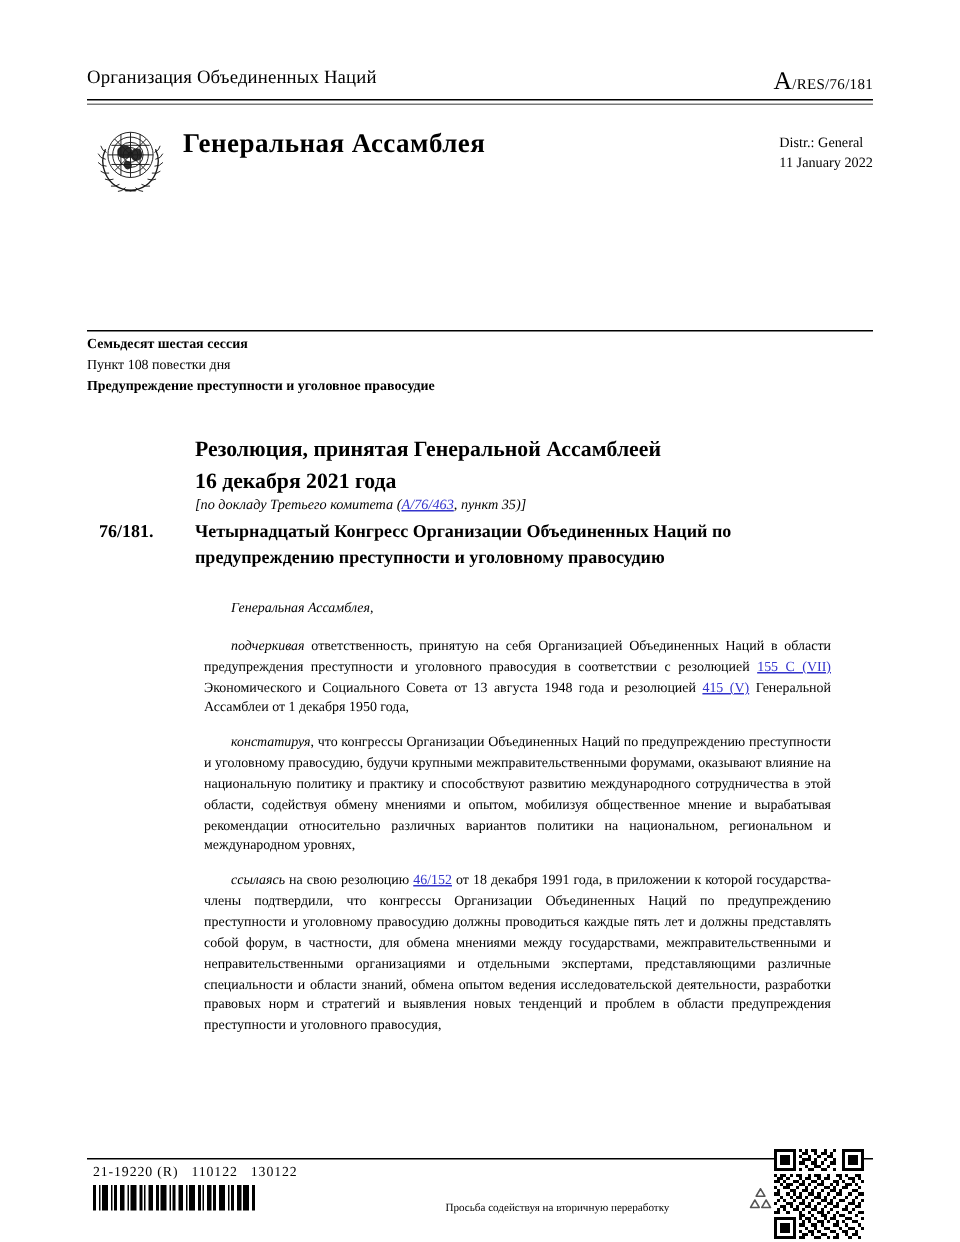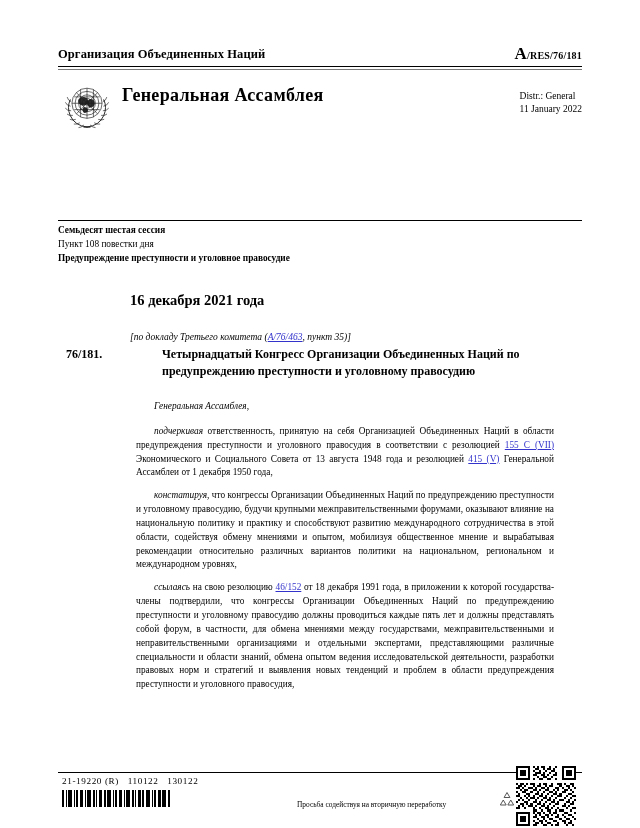--- a/index.html
+++ b/index.html
@@ -12,23 +12,22 @@
     color: #000000;
     position: relative;
     overflow: hidden;
   }
 
   .page { position: relative; width: 640px; height: 828px; }
 
   
   .masthead { position: absolute; left: 58px; top: 44px; width: 524px; }
   .mast-top {
-    display: flex; align-items: center; justify-content: space-between;
+    display: flex; align-items: flex-start; justify-content: space-between;
     padding-bottom: 2px;
-    font-weight: bold;
   }
   .org-name { font-size: 12.5px; letter-spacing: .1px; }
   .doc-symbol { font-size: 10px; letter-spacing: .2px; white-space: nowrap; }
   .doc-symbol .big-a { font-size: 17px; }
   .mast-rule { border-top: 1.3px solid #000; width: 100%; height: 0; }
   .mast-rule.thin { border-top: .8px solid #7a7a7a; margin-top: 1.5px; }
 
   .mast-body { display: flex; align-items: flex-start; margin-top: 6px; }
   .emblem { width: 58px; height: 58px; flex: 0 0 58px; margin-right: 6px; }
   .ga-title {
@@ -55,21 +54,21 @@
     position: absolute; left: 130px; top: 332px; width: 440px;
     font-size: 9.5px; font-style: italic;
   }
   .lnk { color: #3333cc; text-decoration: underline; }
 
   .res-num-row {
     position: absolute; left: 66px; top: 346px; width: 510px;
     display: flex; font-size: 12px; font-weight: bold; line-height: 1.45;
   }
   .res-num { width: 64px; flex: 0 0 64px; }
-  .res-title { flex: 1 1 auto; margin-left: 32px; }
+  .res-title { flex: 1 1 auto; }
 
   
   .body-text {
     position: absolute; left: 136px; top: 400px; width: 418px;
     font-size: 9.3px; line-height: 1.49; text-align: justify;
   }
   .body-text p { margin: 0 0 9px 0; text-indent: 18px; }
   .body-text p.ital-lead { font-style: italic; text-indent: 18px; margin-bottom: 11px; }
   .body-text em { font-style: italic; }
 
@@ -162,20 +161,21 @@
   </div>
 
   <div class="session-rule"></div>
   <div class="session">
     <div class="b">Семьдесят шестая сессия</div>
     <div>Пункт 108 повестки дня</div>
     <div class="b">Предупреждение преступности и уголовное правосудие</div>
   </div>
 
   <div class="res-head">
+    <div>Резолюция, принятая Генеральной Ассамблеей</div>
     <div>16 декабря 2021 года</div>
   </div>
 
   <div class="res-source">
     <span>[по докладу Третьего комитета (</span><a class="lnk" href="#">A/76/463</a><span>, пункт 35)]</span>
   </div>
 
   <div class="res-num-row">
     <div class="res-num">76/181.</div>
     <div class="res-title">Четырнадцатый Конгресс Организации Объединенных Наций по предупреждению преступности и уголовному правосудию</div>

